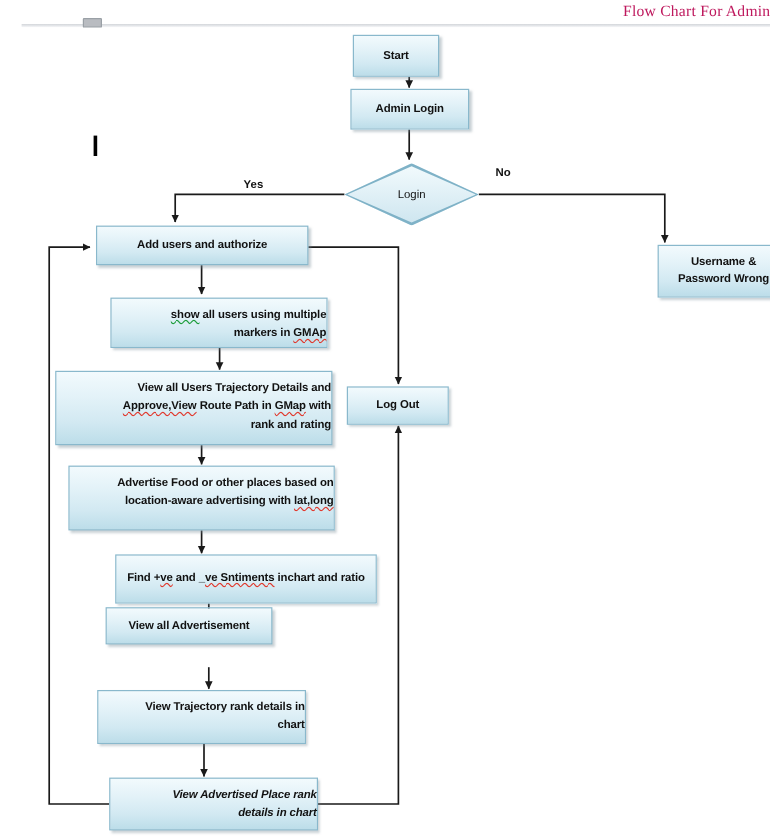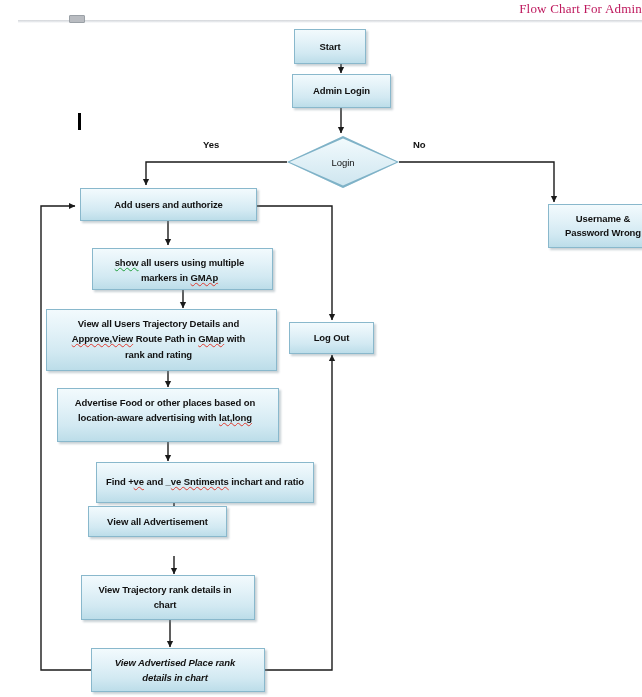--- a/index.html
+++ b/index.html
@@ -72,22 +72,22 @@
     letter-spacing: -0.1px;
   }
   .node .txt { display: block; }
   .node.center {
     display: flex;
     align-items: center;
     justify-content: center;
     text-align: center;
   }
   .node.left {
-    padding: 6px 13px 4px 7px;
-    text-align: center;
+    padding: 6px 0 4px 7px;
+    text-align: right;
   }
 
   
   #node-login {
     position: absolute;
     left: 287px;
     top: 136px;
     width: 112px;
     height: 52px;
   }
@@ -198,21 +198,21 @@
   <span class="txt">Admin Login</span>
 </div>
 
 <div id="node-login">
   <div class="diamond-shadow"></div>
   <div class="diamond-bg"></div>
   <div class="diamond-edge"></div>
   <div class="label">Login</div>
 </div>
 
-<div class="branch-label" style="left:203px; top:139px;">Yes</div>
+<div class="branch-label" style="left:203px; top:149px;">Yes</div>
 <div class="branch-label" style="left:413px; top:139px;">No</div>
 
 <div class="node center" id="node-wrong" style="left:500px; top:204px; width:110px; height:44px; flex-direction:column; line-height:1.45;margin-left:48px;">
   <span class="txt">Username &amp;</span>
   <span class="txt">Password Wrong</span>
 </div>
 
 <div class="node center" id="node-add-users" style="left:80px; top:188px; width:177px; height:33px;">
   <span class="txt">Add users and authorize</span>
 </div>

